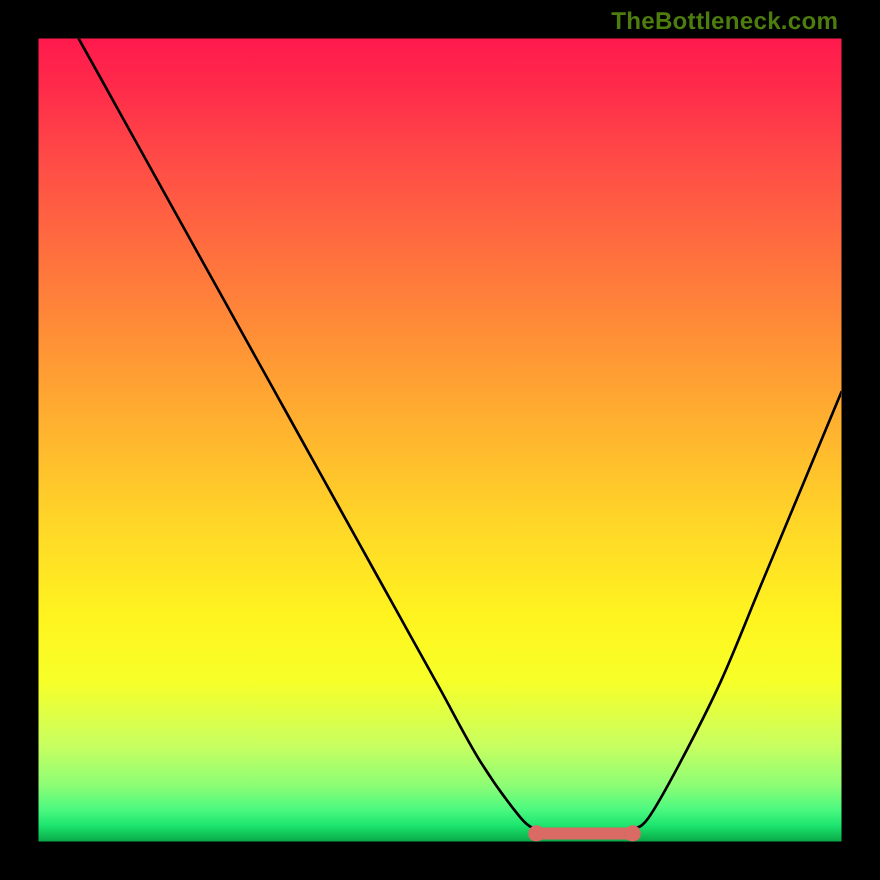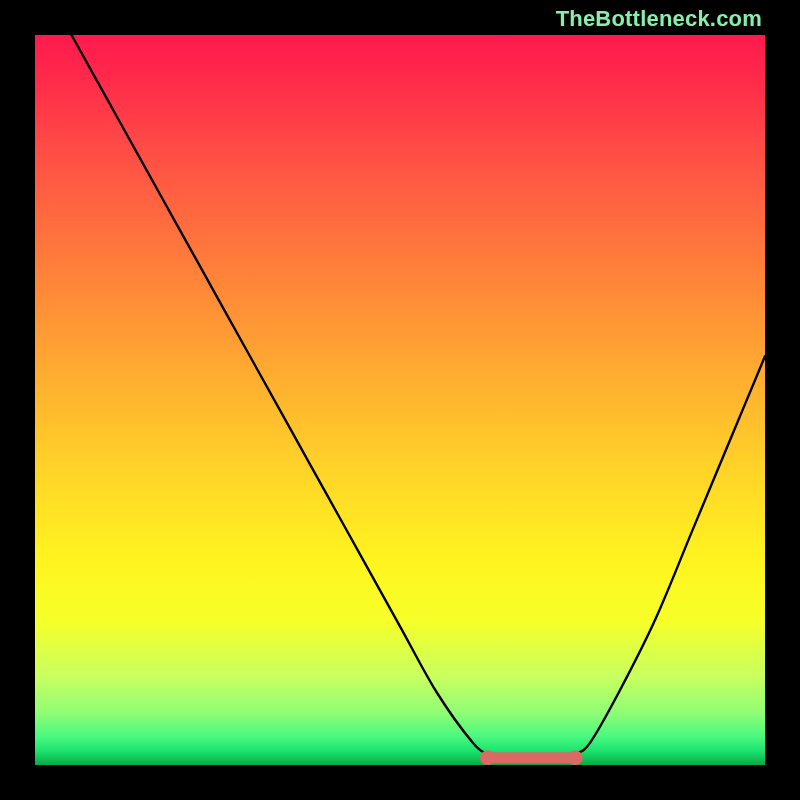--- a/index.html
+++ b/index.html
@@ -40,21 +40,21 @@
       #4cf97f 96%,
       #1de56f 98%,
       #12c85a 99%,
       #0aa847 100%
     );
   }
   .attribution {
     position: absolute;
     top: 6px;
     right: 38px;
-    color: #86efac;
+    color: #4d7c0f;
     font-size: 22px;
     font-weight: 600;
     letter-spacing: 0.2px;
     user-select: none;
     margin-left: 12px;
   }
   svg.curve {
     position: absolute;
     left: 0;
     top: 0;

